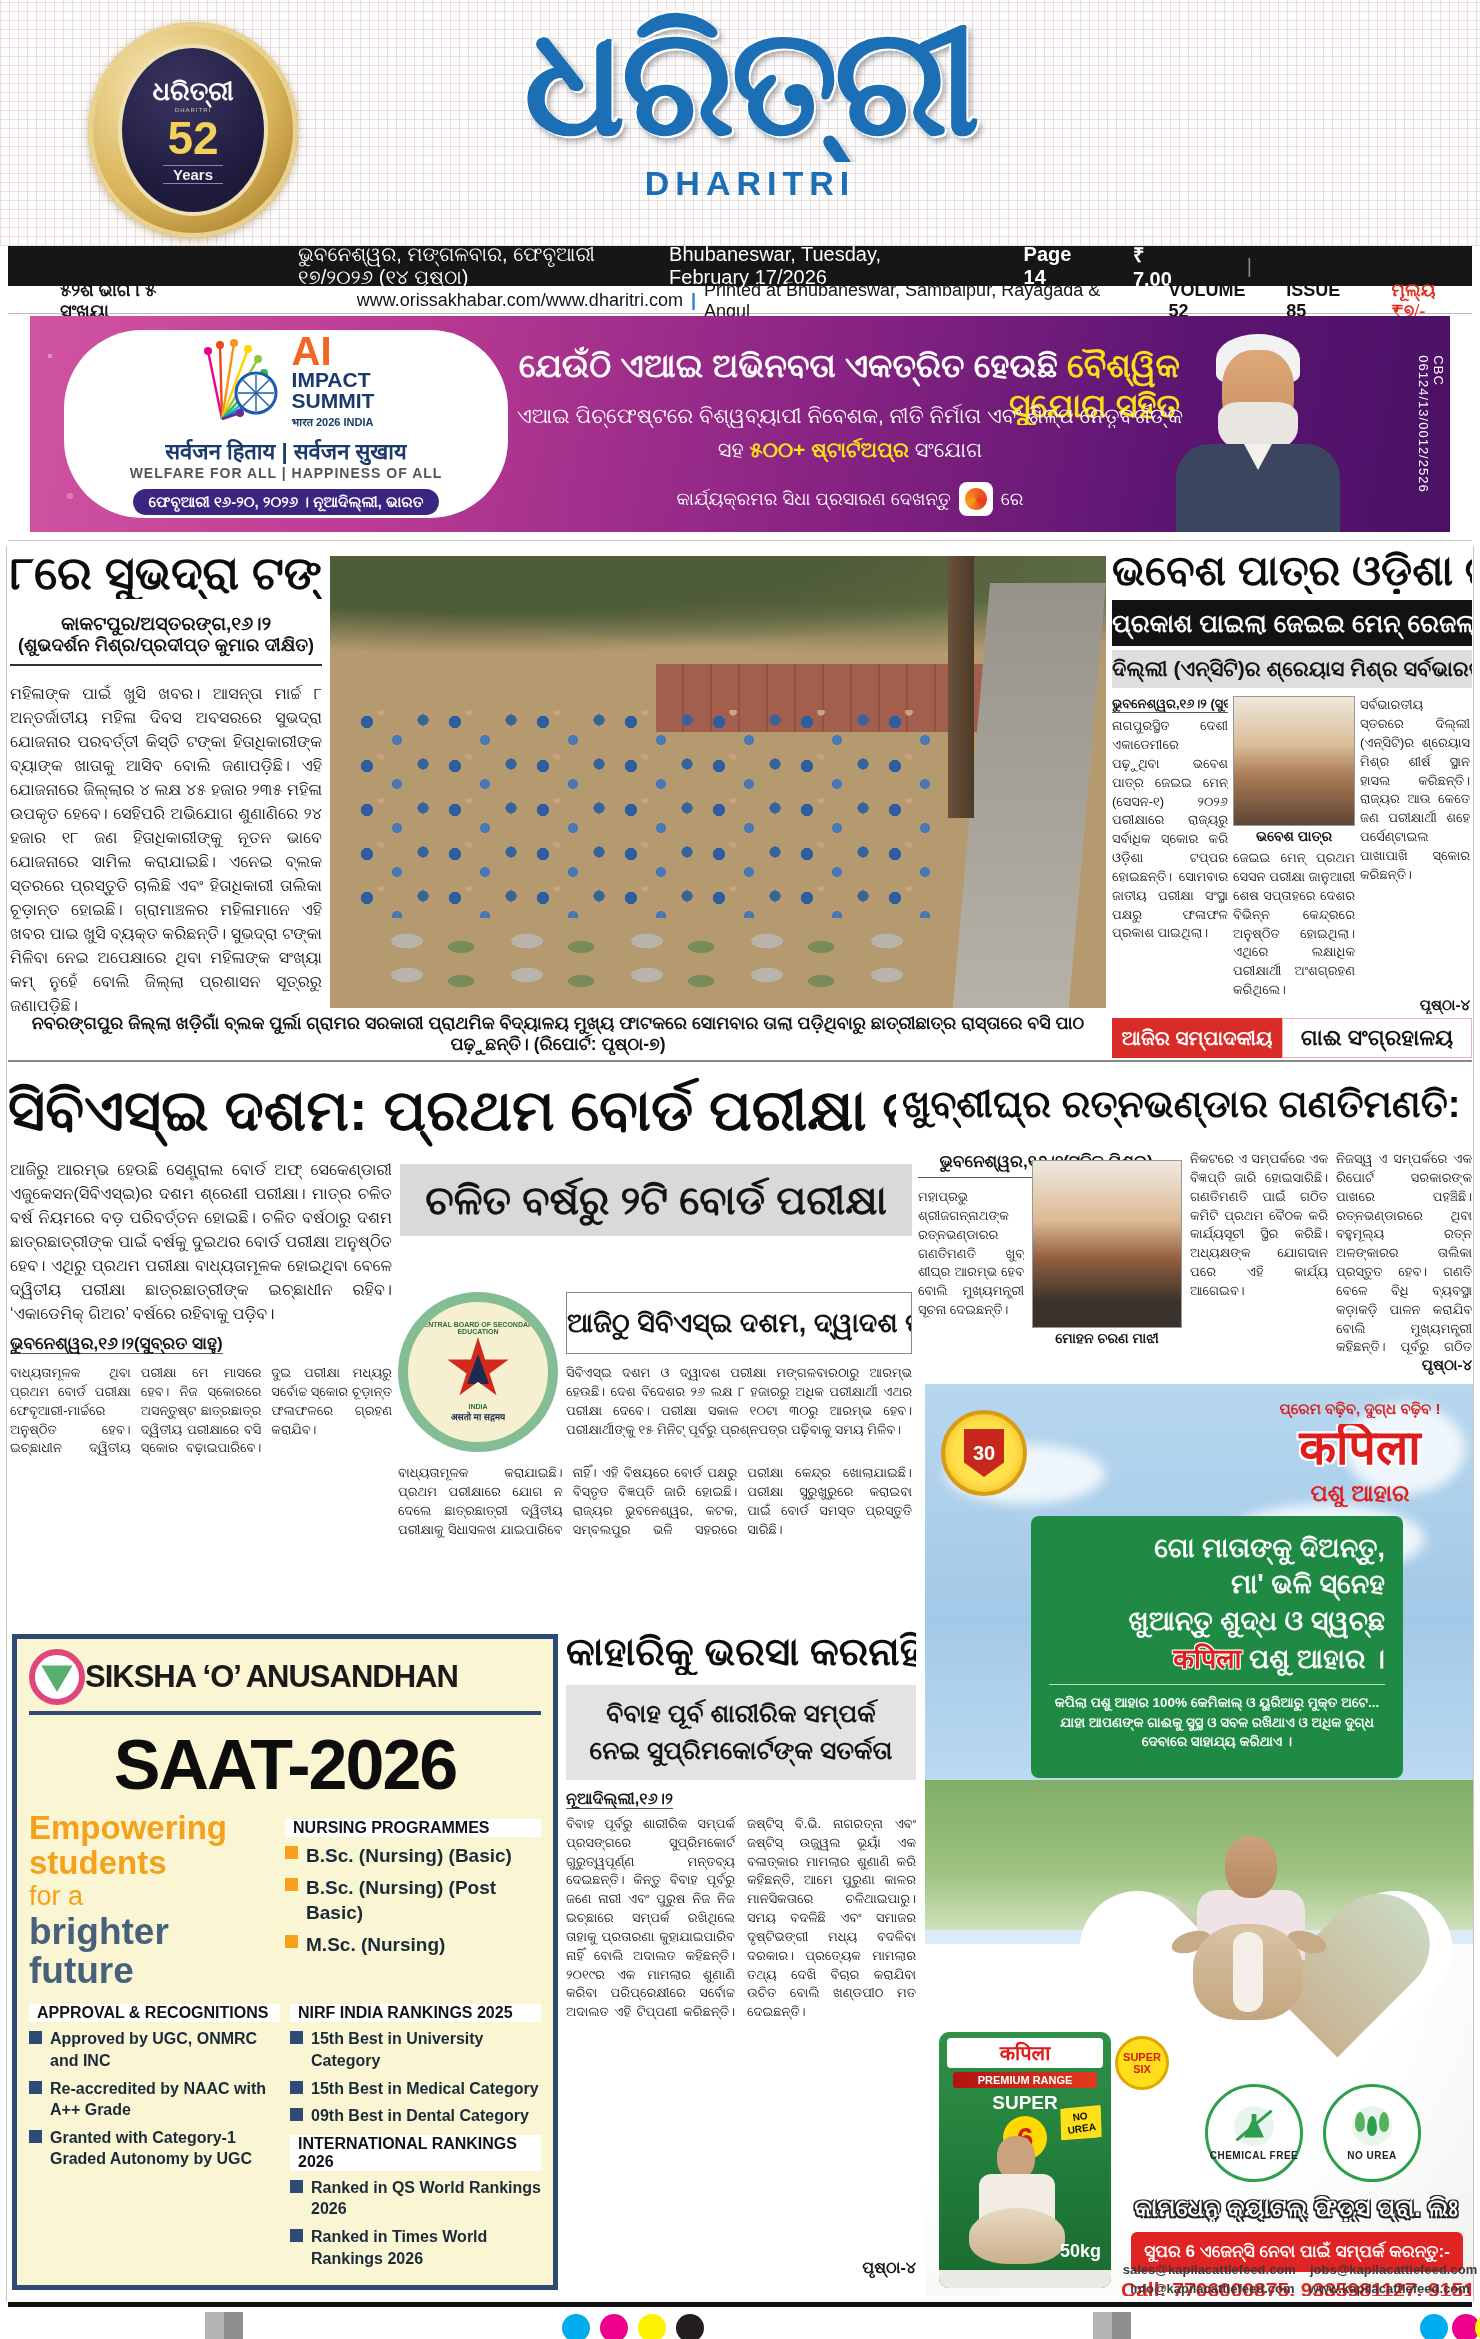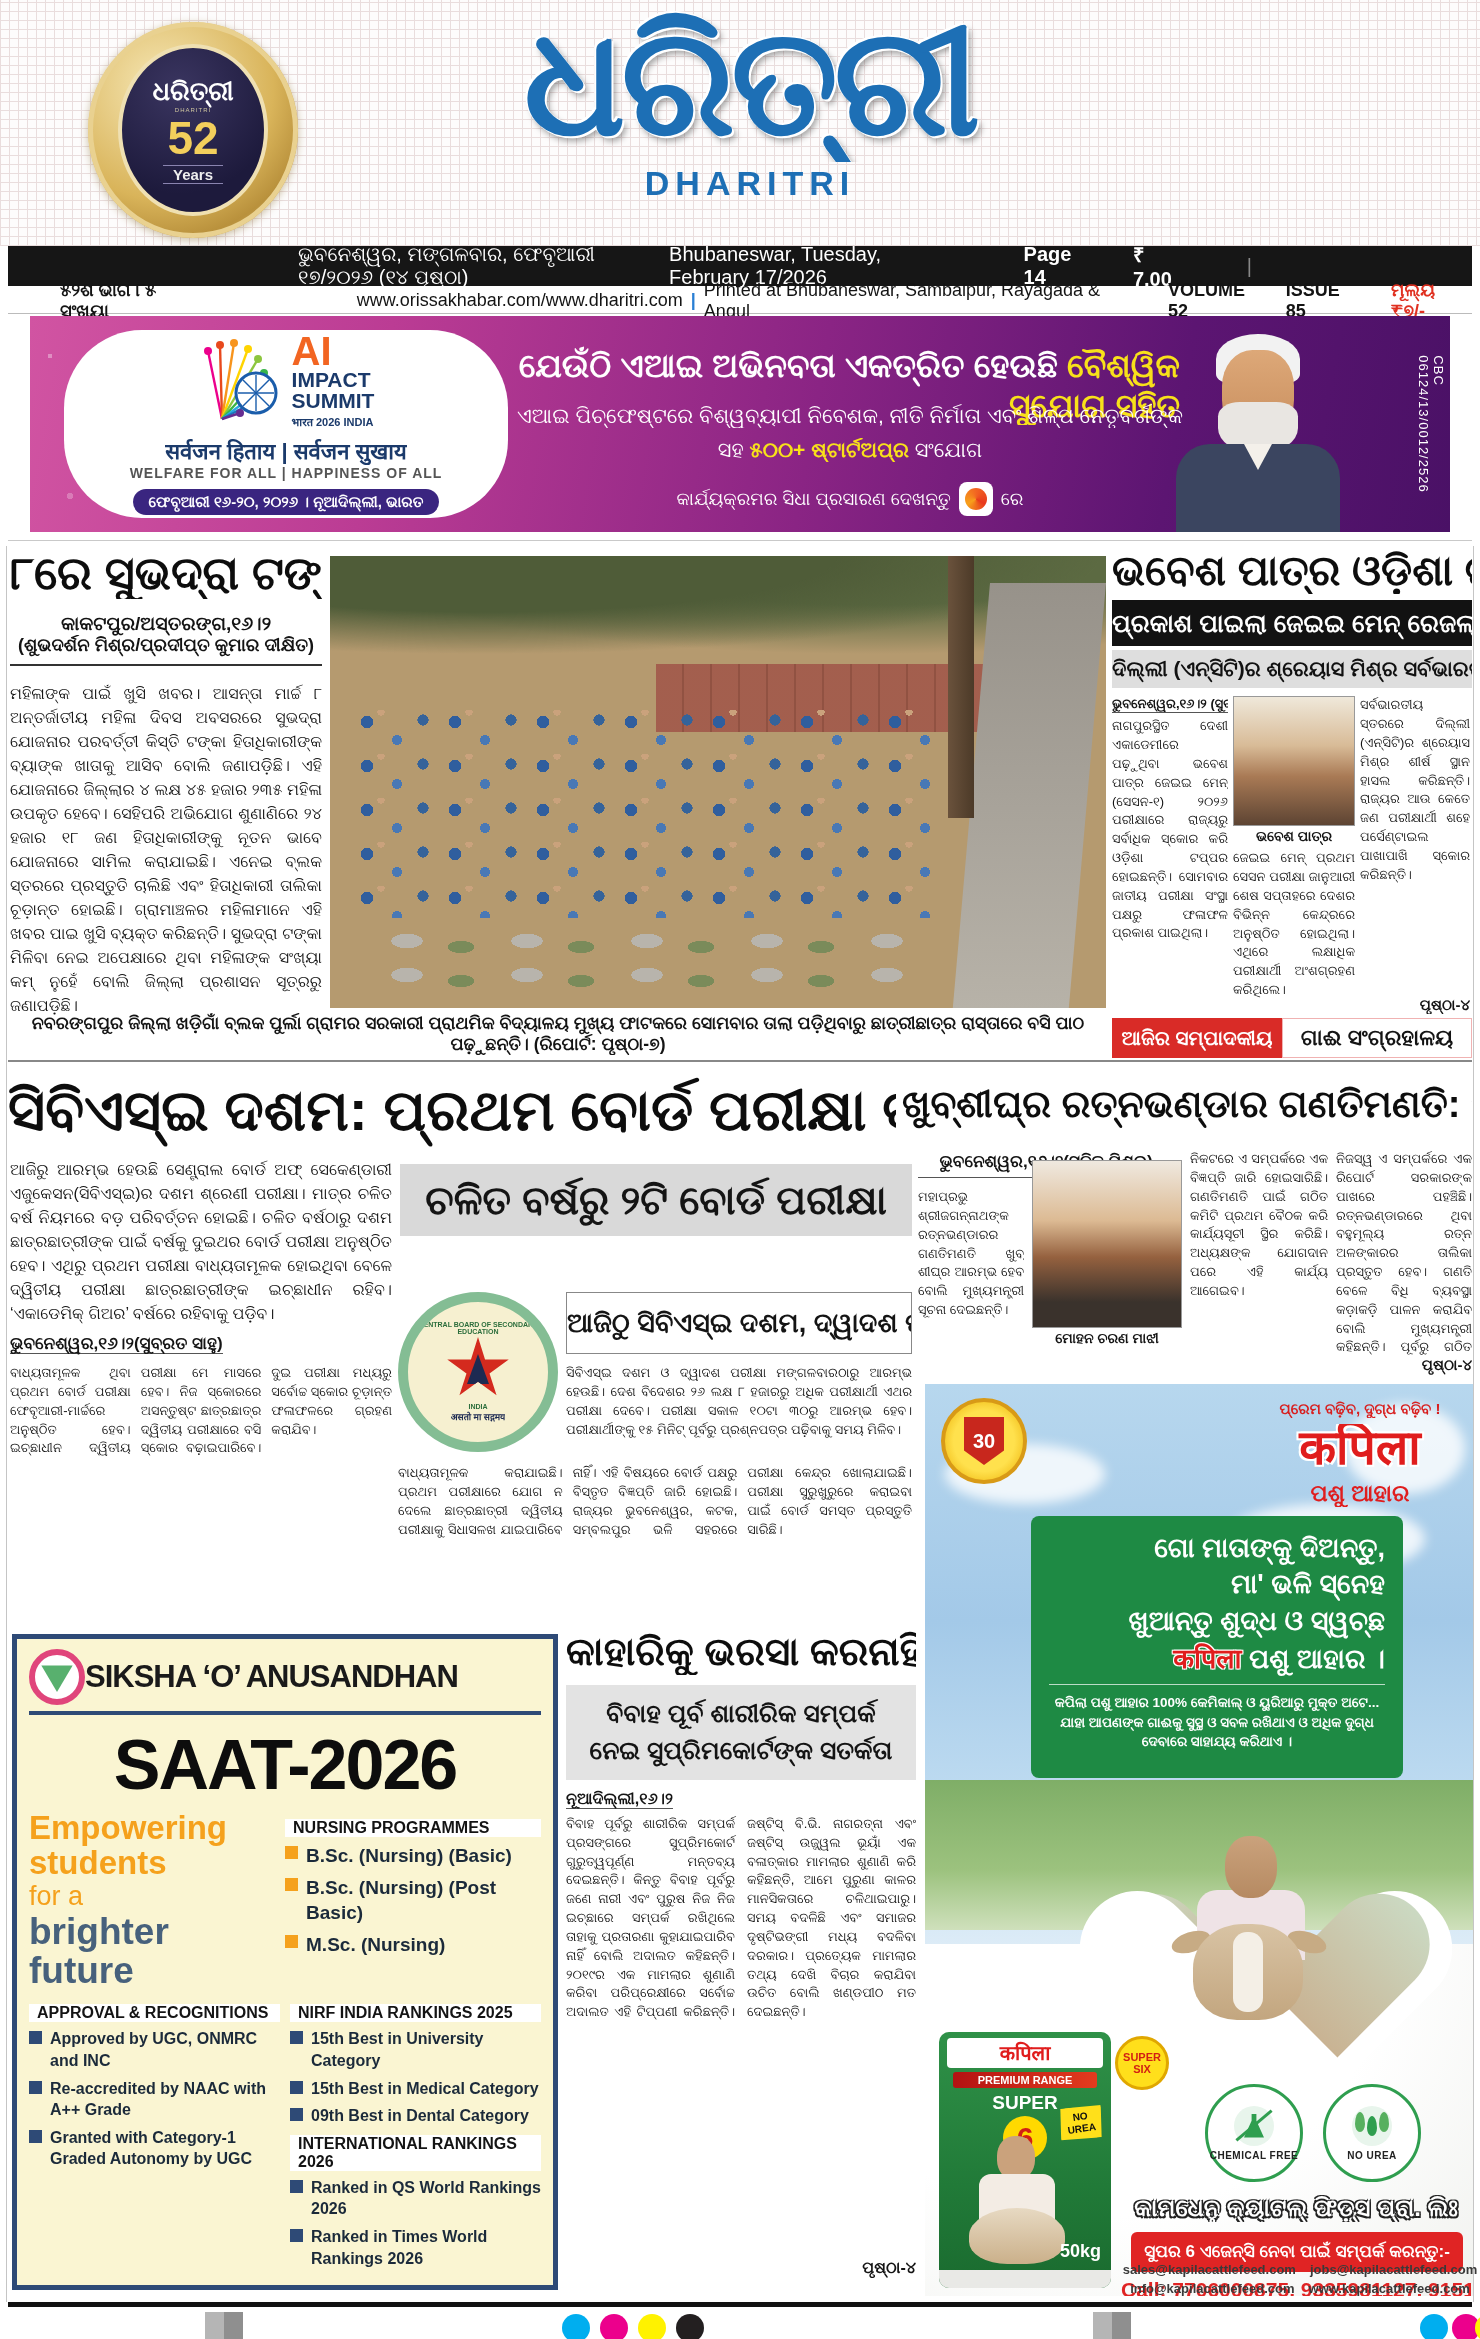--- a/index.html
+++ b/index.html
@@ -142,21 +142,21 @@
 .itm.big{font-size:19px;}
 
 .court{left:566px;top:1630px;width:350px;height:660px;}
 .court-hl{font-size:39px;line-height:1.15;white-space:nowrap;text-align:center;}
 .court-sub{background:#e3e3e3;font-size:25px;font-weight:bold;text-align:center;padding:10px 4px;line-height:1.5;margin-top:10px;}
 .court-dl{font-size:16px;font-weight:bold;border-bottom:1px solid #555;display:inline-block;margin:10px 0 6px;}
 .court-body{column-count:2;column-gap:12px;height:440px;overflow:hidden;}
 
 .kapila{left:925px;top:1384px;width:548px;height:912px;background:linear-gradient(180deg,#b7d7ee 0%,#a3c9e8 26%,#c2def2 48%,#e9f2f9 68%,#f6f6f3 100%);}
 .cloud{position:absolute;border-radius:50%;background:rgba(255,255,255,.8);filter:blur(6px);}
-.k30{position:absolute;left:16px;top:14px;width:86px;height:86px;border-radius:50%;background:radial-gradient(circle,#ffe14d 55%,#f3c220 80%);border:4px solid #d89a17;display:flex;align-items:center;justify-content:center;text-align:right;}
+.k30{position:absolute;left:16px;top:26px;width:86px;height:86px;border-radius:50%;background:radial-gradient(circle,#ffe14d 55%,#f3c220 80%);border:4px solid #d89a17;display:flex;align-items:center;justify-content:center;text-align:right;}
 .k30 i{width:40px;height:48px;background:#c8271d;clip-path:polygon(0 0,100% 0,100% 70%,50% 100%,0 70%);display:flex;align-items:center;justify-content:center;color:#fff;font-size:20px;font-weight:bold;font-style:normal;}
 .k-tag{position:absolute;left:330px;top:16px;width:210px;font-size:15px;font-weight:bold;color:#d81f1f;text-align:center;}
 .k-brand{position:absolute;left:330px;top:40px;width:210px;text-align:center;color:#e01d1d;font-size:48px;font-weight:bold;text-shadow:2px 2px 0 #fff,-2px -2px 0 #fff,2px -2px 0 #fff,-2px 2px 0 #fff;line-height:1;}
 .k-brand-sub{position:absolute;left:330px;top:96px;width:210px;text-align:center;color:#e01d1d;font-size:23px;font-weight:bold;}
 .k-green{position:absolute;left:106px;top:132px;width:372px;height:262px;background:#1e8a44;border-radius:8px;padding:14px 18px;color:#fff;text-align:right;}
 .k-green .l{font-size:27px;font-weight:bold;line-height:1.35;}
 .k-green .brandline{font-size:27px;font-weight:bold;}
 .k-green .brandline b{color:#e01d1d;text-shadow:1px 1px 0 #fff,-1px -1px 0 #fff,1px -1px 0 #fff,-1px 1px 0 #fff;}
 .k-green .div{height:1px;background:rgba(255,255,255,.7);margin:8px 0;}
 .k-green .sm{font-size:13.5px;line-height:1.45;text-align:center;font-weight:bold;}
@@ -228,21 +228,21 @@
   <span style="margin-left:50px;font-weight:bold;">₹ 7.00</span>
   <span style="margin-left:70px;margin-right:220px;color:#888;">|</span>
 </div>
 <div class="abs bar-info">
   <span class="b" style="margin-left:52px;">୫୨ଶ ଭାଗ ୮୫ ସଂଖ୍ୟା</span>
   <span style="margin-left:150px;">www.orissakhabar.com/www.dharitri.com</span>
   <span class="blue-sep">|</span>
   <span>Printed at Bhubaneswar, Sambalpur, Rayagada &amp; Angul</span>
   <span class="b" style="margin-left:28px;">VOLUME 52</span>
   <span class="b" style="margin-left:18px;">ISSUE 85</span>
-  <span class="b red" style="margin-left:28px;">ମୂଲ୍ୟ ₹୭/-</span>
+  <span class="b red" style="margin-left:28px;font-family:Liberation Serif, serif;">ମୂଲ୍ୟ ₹୭/-</span>
 </div>
 
 <div class="abs banner">
   <div class="net"></div>
   <div class="panel">
     <div class="ai-row">
       <svg width="86" height="92" viewBox="0 0 86 92">
         <g stroke-width="2.4" fill="none">
           <path d="M24 84 L10 16" stroke="#ec008c"></path>
             <path d="M24 84 L22 10" stroke="#e8491d"></path>

